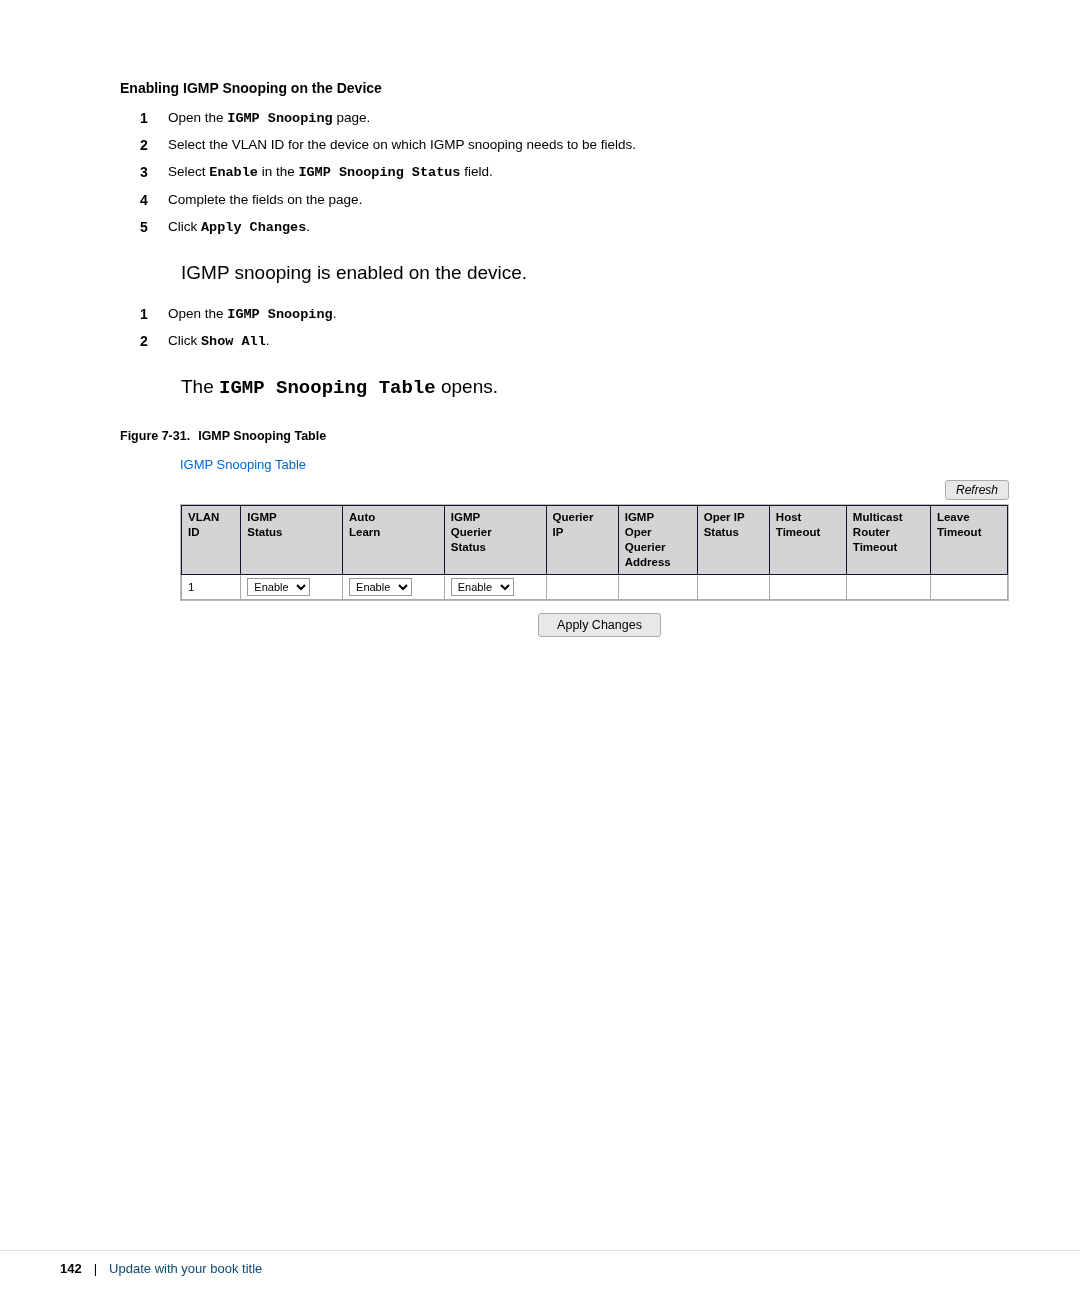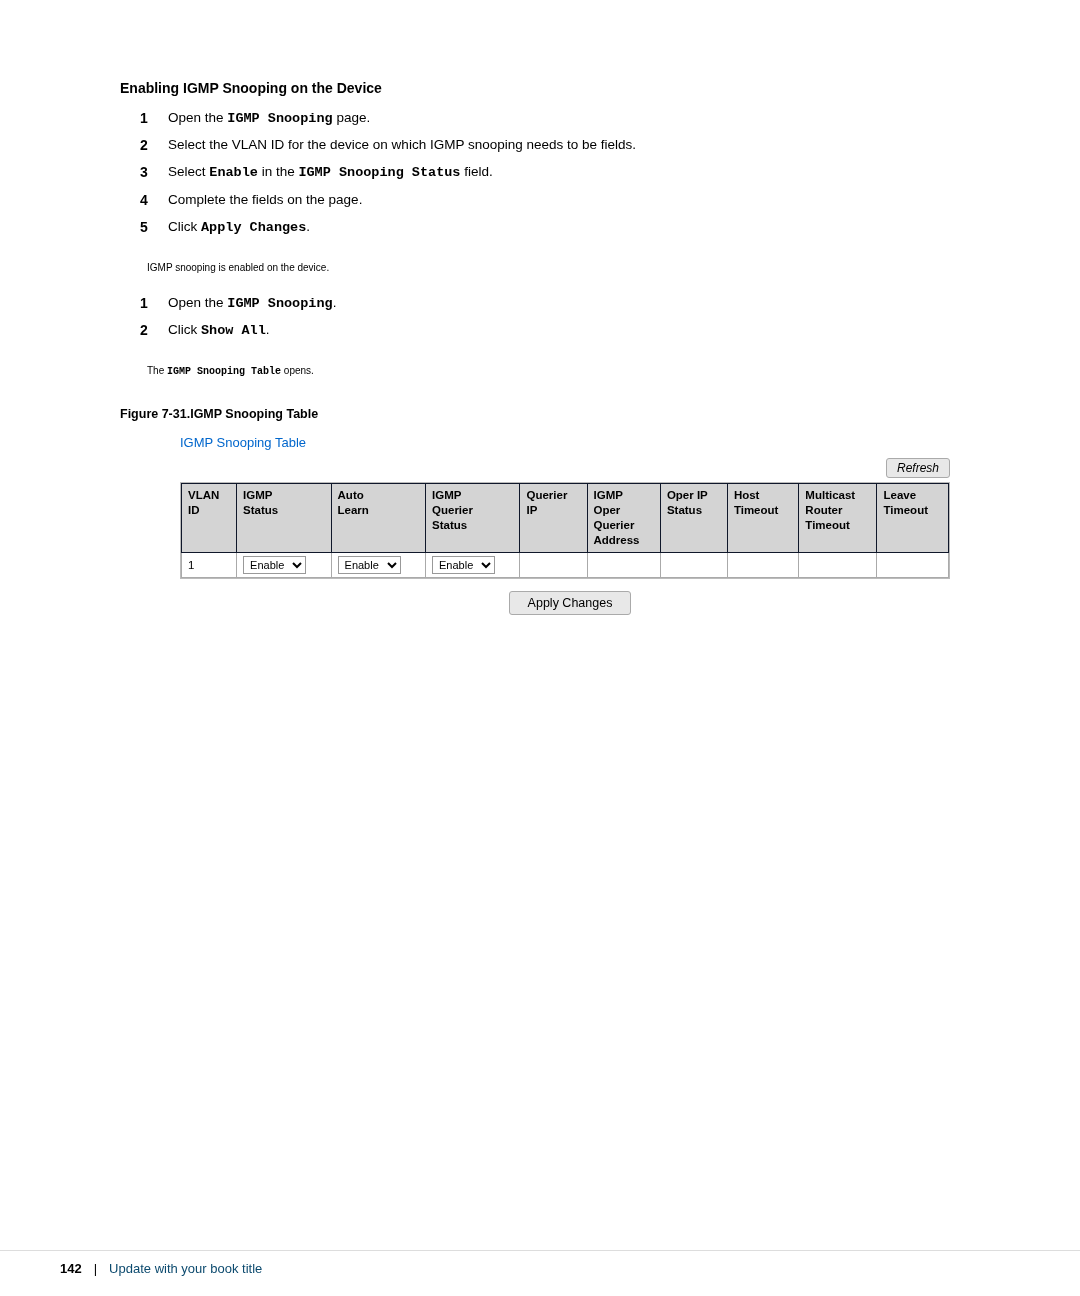--- a/index.html
+++ b/index.html
@@ -12,21 +12,21 @@
       font-family: Arial, sans-serif;
       font-size: 14px;
       background: #ffffff;
       color: #000000;
       width: 1080px;
       min-height: 1296px;
       position: relative;
     }
 
     .page-container {
-      padding: 80px 120px 60px 120px;
+      padding: 80px 61px 60px 120px;
     }
 
     .section-heading {
       font-weight: bold;
       font-size: 14px;
       margin-bottom: 12px;
     }
 
     .numbered-list {
       list-style: none;
@@ -51,22 +51,22 @@
       flex: 1;
     }
 
     .code-font {
       font-family: 'Courier New', monospace;
       font-weight: bold;
       text-align: right;
     }
 
     .indented-text {
-      margin-left: 27px;
-      font-size: 10px;
+      margin-left: 61px;
+      font-size: 19px;
       margin-top: 2px;
       margin-bottom: 8px;
     }
 
     .figure-label {
       font-size: 12.5px;
       font-weight: bold;
       margin-bottom: 8px;
       margin-top: 10px;
     }
@@ -231,21 +231,21 @@
         <span class="list-num">2</span>
         <span class="list-text">Click <span class="code-font">Show All</span>.</span>
       </li>
     </ol>
 
     <div class="indented-text">
       The <span class="code-font">IGMP Snooping Table</span> opens.
     </div>
   </div>
 
-  <div style="display:flex; align-items:baseline; margin-bottom:6px; margin-top:8px;">
+  <div style="display:flex; align-items:baseline; gap:8px; margin-bottom:6px; margin-top:8px;">
     <span class="figure-label">Figure 7-31.</span>
     <span class="figure-title">IGMP Snooping Table</span>
   </div>
 
   <a class="table-link" href="#">IGMP Snooping Table</a>
 
   <div class="refresh-container">
     <button class="refresh-btn">Refresh</button>
   </div>
 

